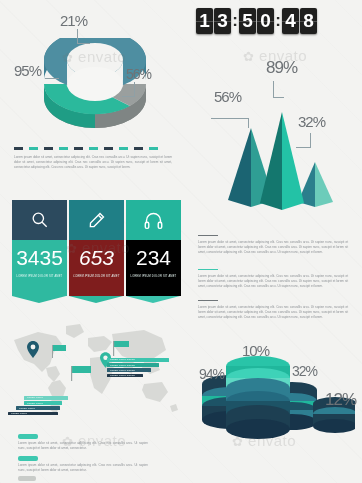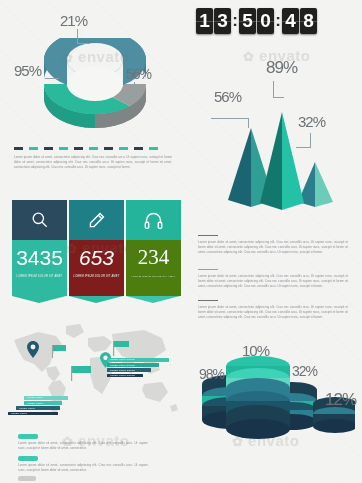--- a/index.html
+++ b/index.html
@@ -7,21 +7,21 @@
        font-family:"Liberation Sans",sans-serif;
        background:#f4f4f2;position:relative;}
   .page{position:absolute;inset:0;background:#f3f3f1;overflow:hidden;}
 
   
   .hatch{position:absolute;inset:0;pointer-events:none;
     background-image:repeating-linear-gradient(45deg,
       rgba(0,0,0,0.012) 0px, rgba(0,0,0,0.012) 1px,
       rgba(0,0,0,0) 1px, rgba(0,0,0,0) 34px);}
   .wm{position:absolute;color:rgba(110,110,110,.17);
-      font-size:15px;font-weight:bold;letter-spacing:.5px;
+      font-size:15px;font-weight:normal;letter-spacing:.5px;
       white-space:nowrap;pointer-events:none;}
   .wm .leaf{font-size:13px;}
 
   .pct{position:absolute;color:#6d7276;font-weight:normal;
        letter-spacing:-1px;white-space:nowrap;}
   .lead{position:absolute;border-color:#8fa0a6;border-style:solid;border-width:0;}
 
   
   #clock{position:absolute;display:flex;align-items:center;gap:1px;}
   .digit{width:17px;height:26px;background:#20201f;color:#fff;
@@ -194,21 +194,21 @@
   </div>
 
   <div class="card" style="left:126px;top:200px;">
     <div class="ico" style="background:#24b49c;">
       <svg width="21" height="21" viewBox="0 0 24 24" fill="none" stroke="#ffffff" stroke-width="1.6">
         <path d="M4 15 V12 a8 8 0 0 1 16 0 v3"></path>
         <rect x="2.6" y="14" width="4" height="7" rx="1.6"></rect>
         <rect x="17.4" y="14" width="4" height="7" rx="1.6"></rect>
       </svg>
     </div>
-    <div class="body" style="background:#4d7c0f;font-family:Liberation Serif, serif;">
+    <div class="body" style="background:#000000;">
       <div class="num">234</div>
       <div class="cap">LOREM IPSUM DOLOR SIT AMET</div>
       <div class="notch" style="border-top:7px solid #3cc4ae;"></div>
     </div>
   </div>
 
   <div style="position:absolute;left:4px;top:318px;width:180px;height:105px;">
     <svg width="180" height="105" viewBox="0 0 180 105">
       <g fill="#d8d9d6">
 
@@ -337,21 +337,21 @@
         <ellipse cx="68" cy="49" rx="32" ry="10" fill="#246a80"></ellipse>
         <rect x="36" y="49" width="64" height="14" fill="#1d5366"></rect>
         <ellipse cx="68" cy="63" rx="32" ry="10" fill="#1d3f52"></ellipse>
         <rect x="36" y="63" width="64" height="14" fill="#1d3f52"></rect>
         <ellipse cx="68" cy="77" rx="32" ry="10" fill="#17344a"></ellipse>
       </g>
     </svg>
   </div>
 
   <div class="pct" style="left:242px;top:342px;font-size:15px;">10%</div>
-  <div class="pct" style="left:199px;top:366px;font-size:14px;">98%</div>
+  <div class="pct" style="left:199px;top:366px;font-size:14px;">94%</div>
   <div class="pct" style="left:292px;top:363px;font-size:14px;">32%</div>
   <div class="pct" style="left:325px;top:390px;font-size:17px;">12%</div>
 
   <div class="tag" style="left:18px;top:434px;width:20px;"></div>
   <div class="para" style="left:18px;top:441px;width:130px;">Lorem ipsum dolor sit amet, consectetur adipiscing elit. Cras nec convallis arcu. Ut sapien nunc, suscipit et lorem dolor sit amet, consectetur.</div>
 
   <div class="tag" style="left:18px;top:456px;width:20px;"></div>
   <div class="para" style="left:18px;top:463px;width:130px;">Lorem ipsum dolor sit amet, consectetur adipiscing elit. Cras nec convallis arcu. Ut sapien nunc, suscipit et lorem dolor sit amet, consectetur.</div>
 
   <div class="tag g" style="left:18px;top:476px;width:18px;"></div>

